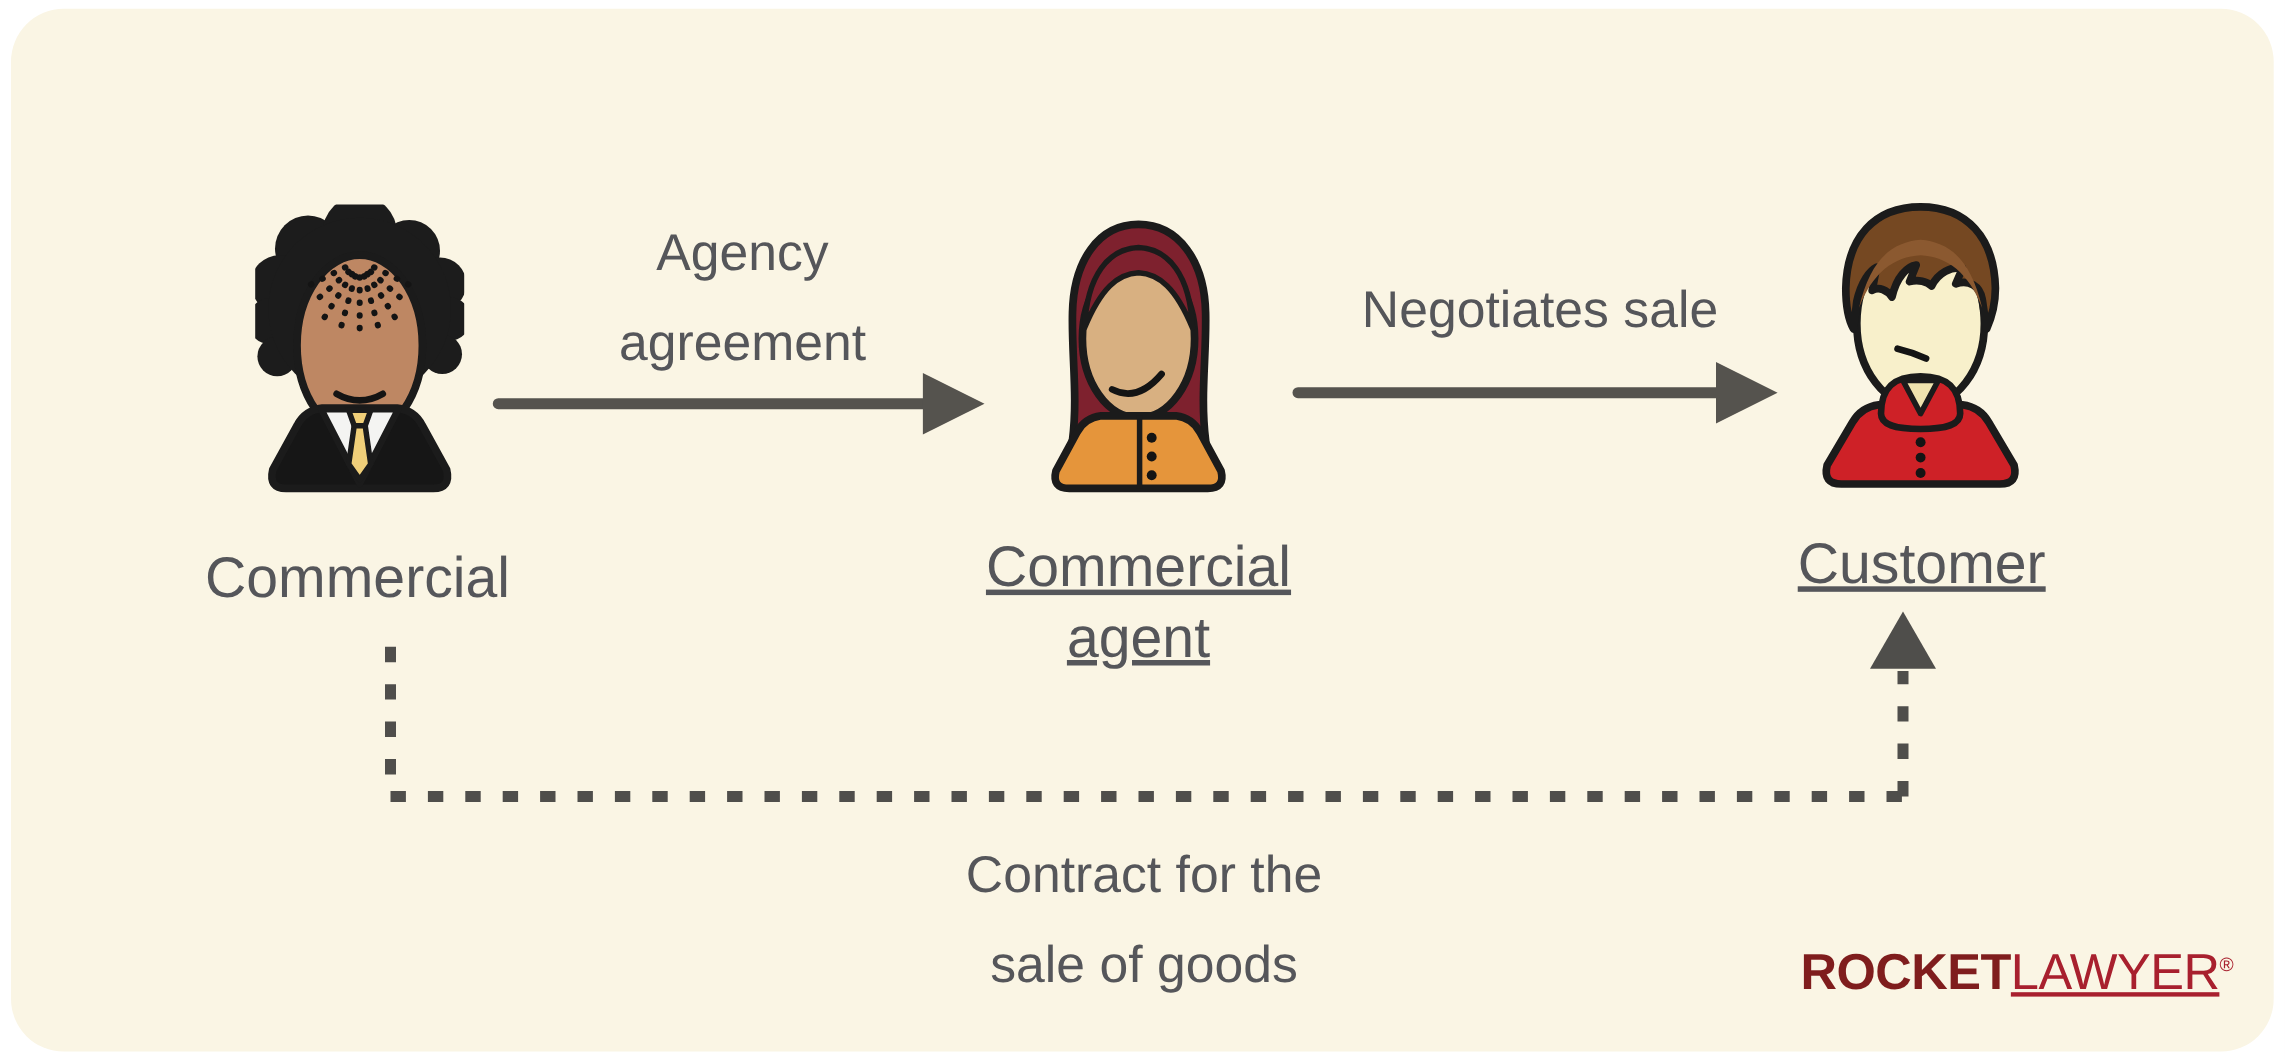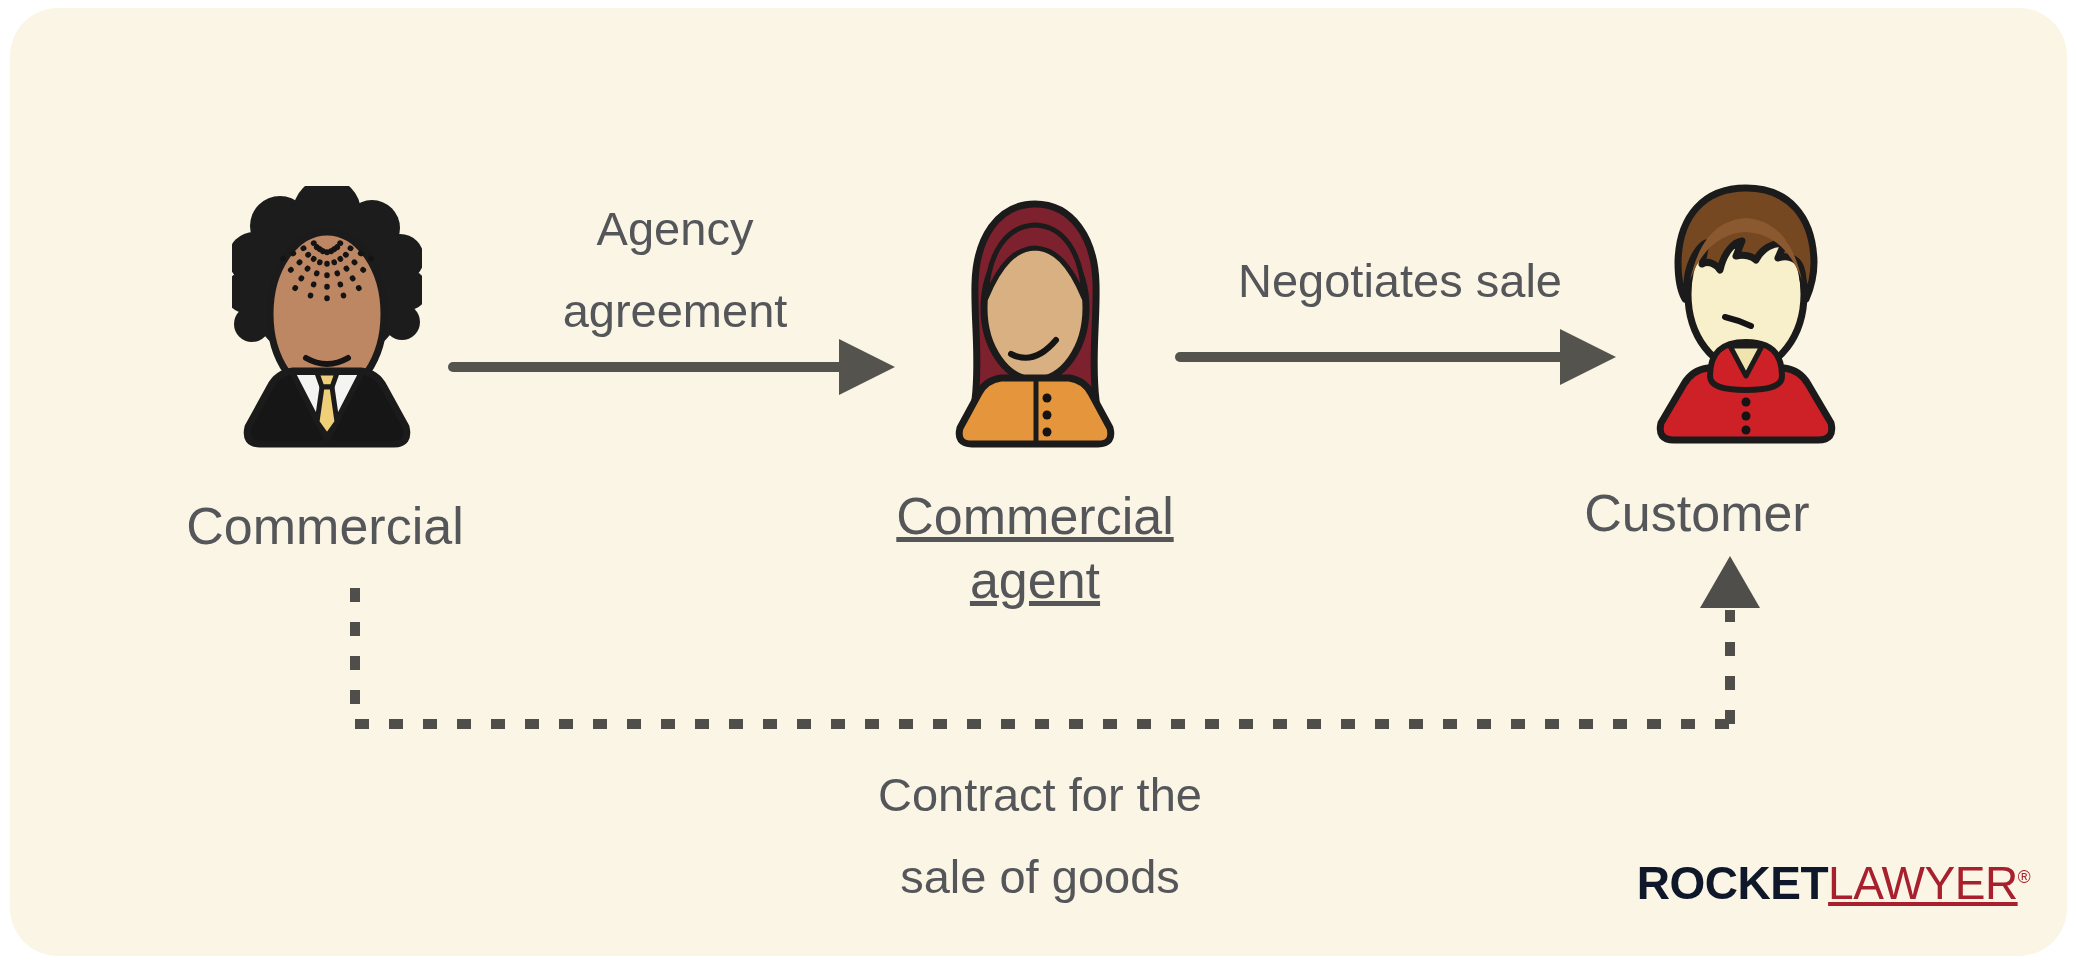--- a/index.html
+++ b/index.html
@@ -16,21 +16,21 @@
     width:400px;text-align:center;color:#55565A;
     font-size:52px;line-height:64px;white-space:pre-line;
   }
   .annotation{
     width:400px;text-align:center;color:#55565A;
     font-size:47px;line-height:82px;white-space:pre-line;
   }
   .logo{
     width:430px;text-align:right;font-size:46px;letter-spacing:-0.5px;white-space:nowrap;
   }
-  .logo .w1{font-weight:800;color:#0f172a;}
+  .logo .w1{font-weight:800;color:#7f1d1d;}
   .logo .w2{font-weight:300;color:#A8202E;text-decoration:underline;}
   .logo .reg{font-weight:400;color:#A8202E;font-size:0.38em;vertical-align:super;}
   svg{display:block;}
 </style>
 </head>
 <body>
 
 <div class="stage">
   <div class="card"></div>
 
@@ -94,21 +94,21 @@
     <g fill="#141414">
       <circle cx="96" cy="222" r="4.5"></circle>
         <circle cx="96" cy="236" r="4.5"></circle>
         <circle cx="96" cy="250" r="4.5"></circle>
     </g>
   </svg>
 
   <div class="abs node-label" style="left:125px;top:494px;">Commercial</div>
   <div class="abs node-label" style="left:835px;top:484px;text-decoration:underline;">Commercial
 agent</div>
-  <div class="abs node-label" style="left:1497px;top:481px;">Customer</div>
+  <div class="abs node-label" style="left:1547px;top:481px;text-decoration:underline;">Customer</div>
 
   <div class="abs annotation" style="left:475px;top:188px;">Agency
 agreement</div>
   <div class="abs annotation" style="left:1200px;top:240px;">Negotiates sale</div>
   <div class="abs annotation" style="left:840px;top:754px;">Contract for the
 sale of goods</div>
 
   <svg class="abs" style="left:443px;top:330px;" width="465" height="74" viewBox="0 0 465 74">
     <line x1="10" y1="37" x2="398" y2="37" stroke="#55534E" stroke-width="10" stroke-linecap="round"></line>
     <polygon points="396,9 396,65 452,37" fill="#55534E"></polygon>

